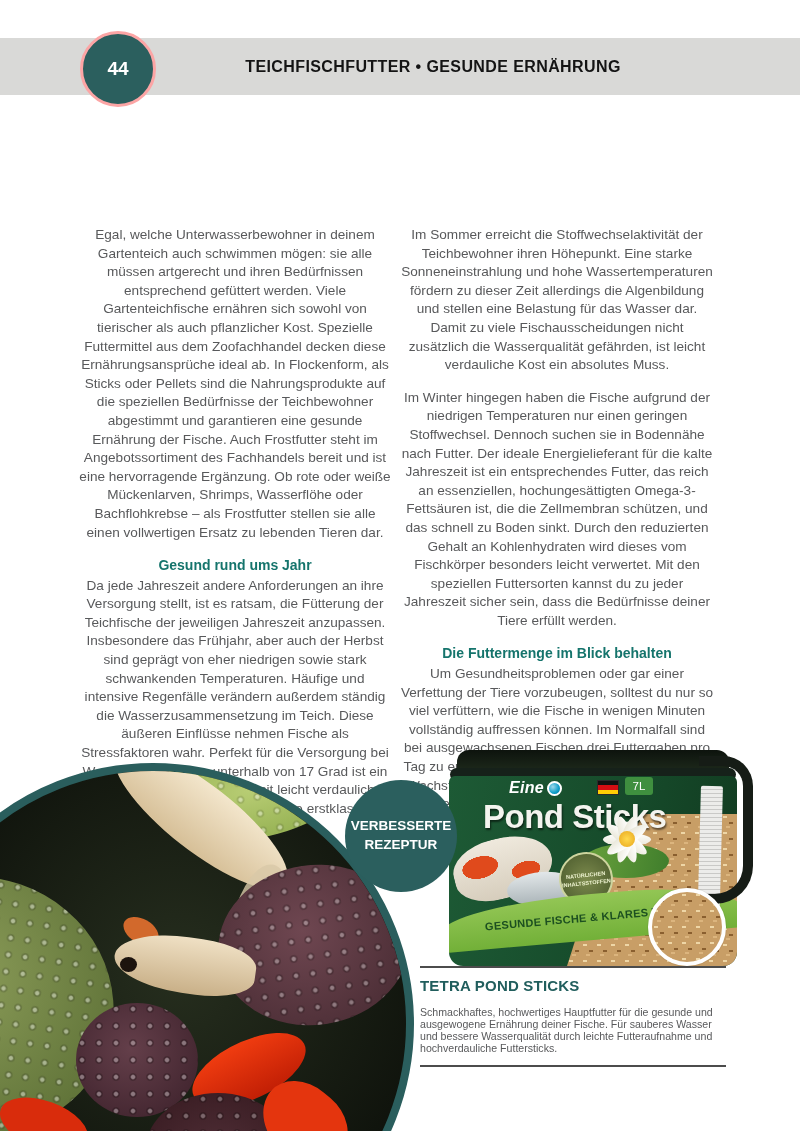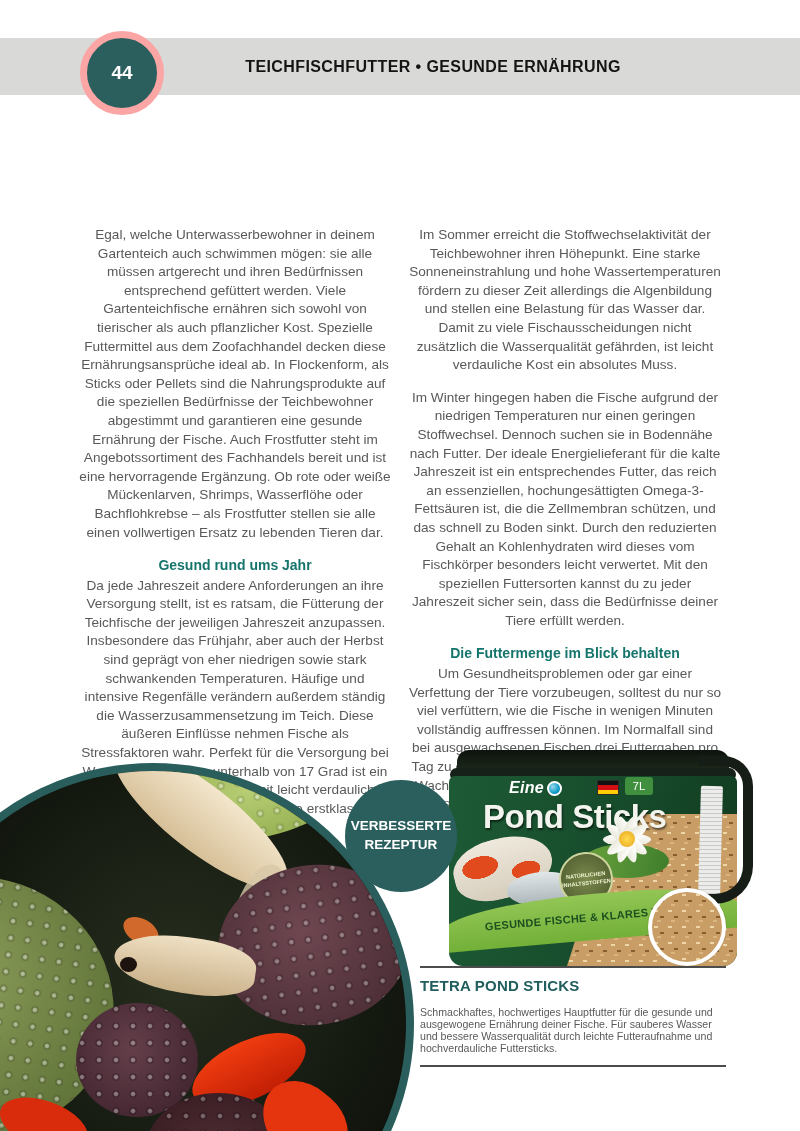--- a/index.html
+++ b/index.html
@@ -5,29 +5,29 @@
   html,body{margin:0;padding:0;background:#fff;}
   .page{position:relative;width:800px;height:1131px;background:#fff;overflow:hidden;
         font-family:"Liberation Sans",sans-serif;}
 
   
   .header-band{position:absolute;left:0;top:38px;width:100%;height:57px;background:#d9d9d7;}
   .header-title{position:absolute;left:0;top:38px;width:100%;height:57px;display:flex;
         align-items:center;justify-content:center;padding-left:66px;box-sizing:border-box;
         font-weight:bold;font-size:16px;letter-spacing:.4px;color:#141414;}
   .page-circle{position:absolute;left:80px;top:31px;width:70px;height:70px;border-radius:50%;
-        background:#2b5f5e;border:7px solid #fca5a5;display:flex;align-items:center;
+        background:#2b5f5e;border:3px solid #fca5a5;display:flex;align-items:center;
         justify-content:center;color:#fff;font-weight:bold;font-size:19px;z-index:3;}
 
   
   .headline{position:absolute;left:74px;top:124px;font-family:"DejaVu Serif",serif;
         font-style:italic;font-weight:bold;font-size:46px;letter-spacing:-2px;color:#2a6366;}
 
   
-  .columns{position:absolute;left:78px;top:226px;width:646px;display:flex;gap:16px;
+  .columns{position:absolute;left:78px;top:226px;width:646px;display:flex;gap:8px;
         color:#58595b;font-size:13.6px;line-height:18.6px;text-align:justify;}
   .col{width:314px;}
   .col p{margin:0 0 14px 0;hyphens:auto;text-align:center;}
   .subhead{color:#15746c;font-weight:bold;margin:0 0 2px 0 !important;font-size:14px;text-align:left;}
 
   
   .photo{position:absolute;left:-108px;top:763px;width:506px;height:506px;border-radius:50%;
         border:8px solid #2a5e5d;overflow:hidden;z-index:1;
         background:radial-gradient(circle at 55% 40%,#262e1e,#0b0e09 75%);}
   .photo div{position:absolute;}

